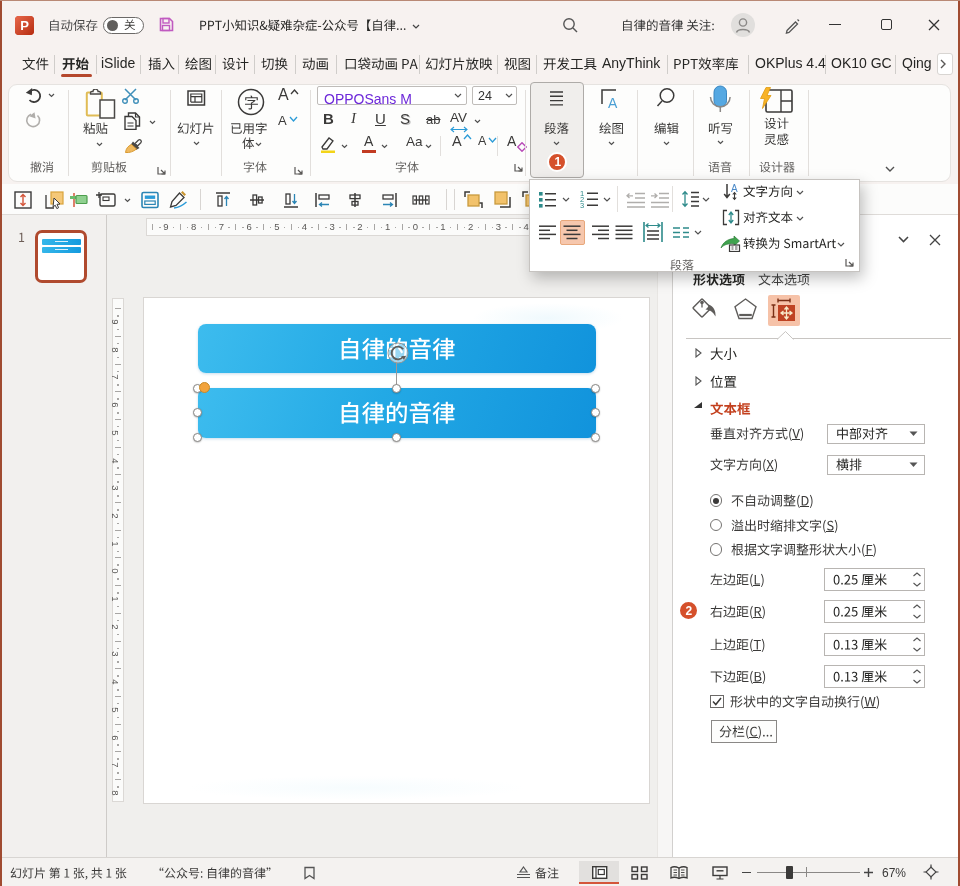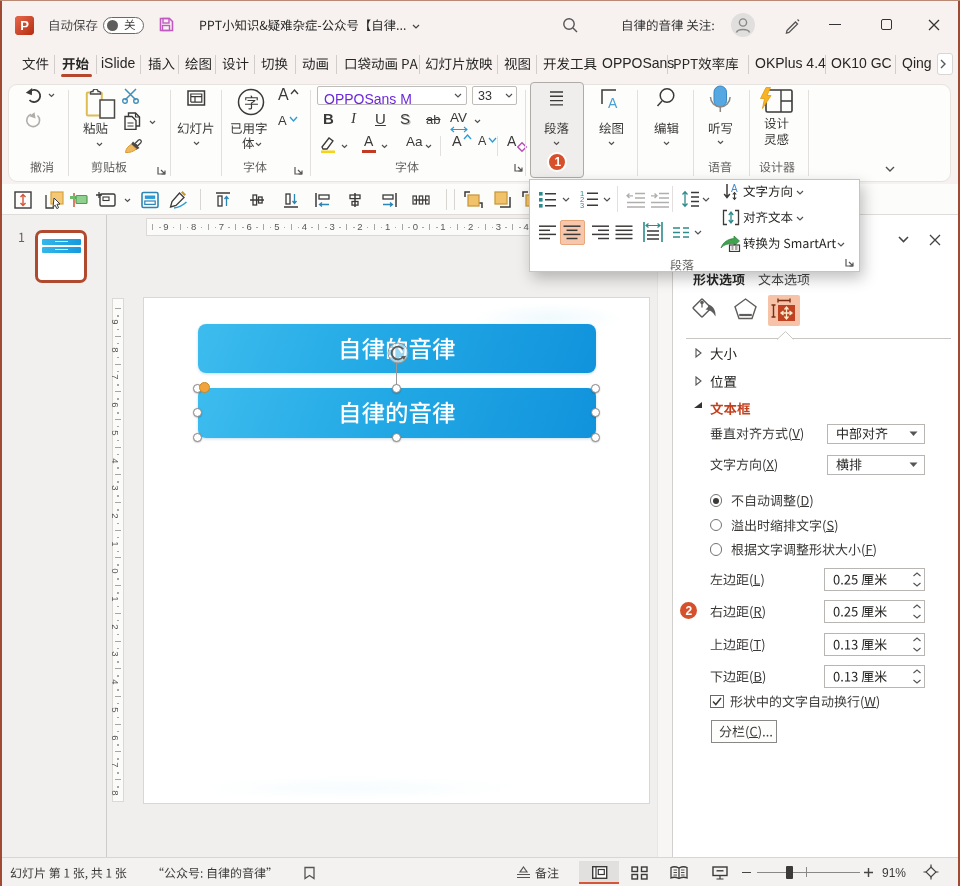--- a/index.html
+++ b/index.html
@@ -336,21 +336,21 @@
       </g>
     </svg>
     <svg style="position:absolute;left:543.0px;top:56.8px;overflow:visible" width="55" height="15">
       <g fill="#262624" transform="translate(0 11.88) scale(0.01350 -0.01350)">
         <use href="#gX" x="0"></use>
         <use href="#gY" x="1000"></use>
         <use href="#gZ" x="2000"></use>
         <use href="#g0" x="3000"></use>
       </g>
     </svg>
-    <div class="t" style="left:602px;top:55px;font-size:14px;font-weight:normal;color:#262624">OPPOSans</div>
+    <div class="t" style="left:602px;top:55px;font-size:14px;font-weight:normal;color:#262624">AnyThink</div>
     <svg style="position:absolute;left:673.0px;top:56.8px;overflow:visible" width="67" height="15">
       <g fill="#262624" transform="translate(0 11.88) scale(0.01350 -0.01350)">
         <use href="#gf" x="0"></use>
         <use href="#gf" x="633"></use>
         <use href="#gg" x="1266"></use>
         <use href="#g1" x="1865"></use>
         <use href="#g2" x="2865"></use>
         <use href="#g3" x="3865"></use>
       </g>
     </svg>
@@ -482,21 +482,21 @@
       <path d="M1,1 L1,8 L8,8" fill="none" stroke="#5a5856" stroke-width="1.2"></path>
       <path d="M4,4 L8,8 M8,4.5 L8,8 L4.5,8" fill="none" stroke="#5a5856" stroke-width="1.2"></path>
     </svg>
     <div style="position:absolute;left:309.5px;top:90.0px;width:1px;height:86.0px;background:#e2dfdc"></div>
     <div style="position:absolute;left:317.0px;top:85.5px;width:150.0px;height:19.0px;background:#fff;border:1px solid #bfbcb9;border-radius:2px"></div>
     <div class="t" style="left:324px;top:91px;font-size:14px;color:#6d28d9">OPPOSans M</div>
     <svg style="position:absolute;left:454.0px;top:92.8px" width="9" height="6">
       <polyline points="1,1 4.0,3.9 7.0,1" fill="none" stroke="#515151" stroke-width="1.2"></polyline>
     </svg>
     <div style="position:absolute;left:472.0px;top:85.5px;width:45.0px;height:19.0px;background:#fff;border:1px solid #bfbcb9;border-radius:2px"></div>
-    <div class="t" style="left:478px;top:89px;font-size:12.5px;color:#333">33</div>
+    <div class="t" style="left:478px;top:89px;font-size:12.5px;color:#333">24</div>
     <svg style="position:absolute;left:505.0px;top:92.8px" width="9" height="6">
       <polyline points="1,1 4.0,3.9 7.0,1" fill="none" stroke="#515151" stroke-width="1.2"></polyline>
     </svg>
     <div class="t" style="left:323px;top:110px;font-size:15px;font-weight:bold;color:#3b3a39">B</div>
     <div class="t" style="left:351px;top:110px;font-size:15px;font-style:italic;font-family:'Liberation Serif',serif;color:#3b3a39">I</div>
     <div class="t" style="left:375px;top:110px;font-size:15px;text-decoration:underline;color:#3b3a39">U</div>
     <div class="t" style="left:400px;top:110px;font-size:15px;color:#3b3a39;text-shadow:1.2px 1.2px 0 #bbb">S</div>
     <div class="t" style="left:426px;top:112px;font-size:13px;color:#3b3a39;text-decoration:line-through">ab</div>
     <div class="t" style="left:450px;top:110px;font-size:13.5px;color:#3b3a39">AV</div>
     <svg style="position:absolute;left:450px;top:126px" width="19" height="7">
@@ -1309,21 +1309,21 @@
       <path d="M8,9.5 V13 M4.5,13 h7" stroke="#3b3a39" stroke-width="1.2" fill="none"></path>
       <path d="M4.5,4.8 h7" stroke="#3b3a39" stroke-width="1.4"></path>
     </svg>
     <div style="position:absolute;left:742px;top:871.5px;width:9px;height:1.5px;background:#444"></div>
     <div style="position:absolute;left:757px;top:871.5px;width:103px;height:1.2px;background:#8a8886"></div>
     <div style="position:absolute;left:806px;top:867px;width:1.2px;height:10px;background:#8a8886"></div>
     <div style="position:absolute;left:786px;top:865.5px;width:7px;height:13px;background:#3b3a39;border-radius:1px"></div>
     <svg style="position:absolute;left:863px;top:866.5px" width="11" height="11">
       <path d="M5.5,1 V10 M1,5.5 H10" stroke="#444" stroke-width="1.4"></path>
     </svg>
-    <div class="t" style="left:882px;top:866px;font-size:12px;color:#3b3a39">91%</div>
+    <div class="t" style="left:882px;top:866px;font-size:12px;color:#3b3a39">67%</div>
     <svg style="position:absolute;left:923px;top:864px" width="16" height="16">
       <rect x="4.5" y="4.5" width="7" height="7" fill="none" stroke="#444" stroke-width="1.2" transform="rotate(45 8 8)"></rect>
       <path d="M8,0.5 V3 M8,13 V15.5 M0.5,8 H3 M13,8 H15.5" stroke="#444" stroke-width="1.2"></path>
     </svg>
     <div style="position:absolute;left:529.0px;top:179.0px;width:331.0px;height:93.0px;background:#fff;border:1px solid #c6c3c0;box-shadow:3px 6px 14px rgba(0,0,0,0.25)"></div>
     <svg style="position:absolute;left:538px;top:191px" width="19" height="17">
       <rect x="1" y="1" width="3.6" height="3.6" fill="#2e8b8b"></rect>
       <rect x="1" y="7" width="3.6" height="3.6" fill="#2e8b8b"></rect>
       <rect x="1" y="13" width="3.6" height="3.6" fill="#2e8b8b"></rect>
       <path d="M7,2.8 h11 M7,8.8 h11 M7,14.8 h11" stroke="#3b3a39" stroke-width="1.6"></path>

